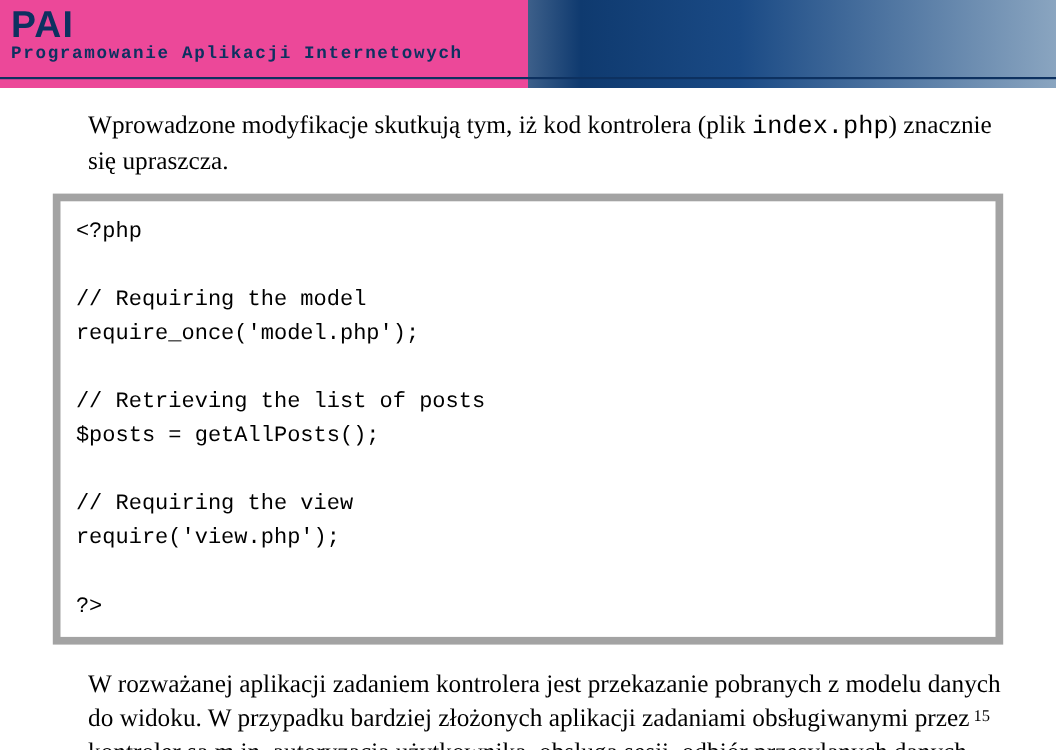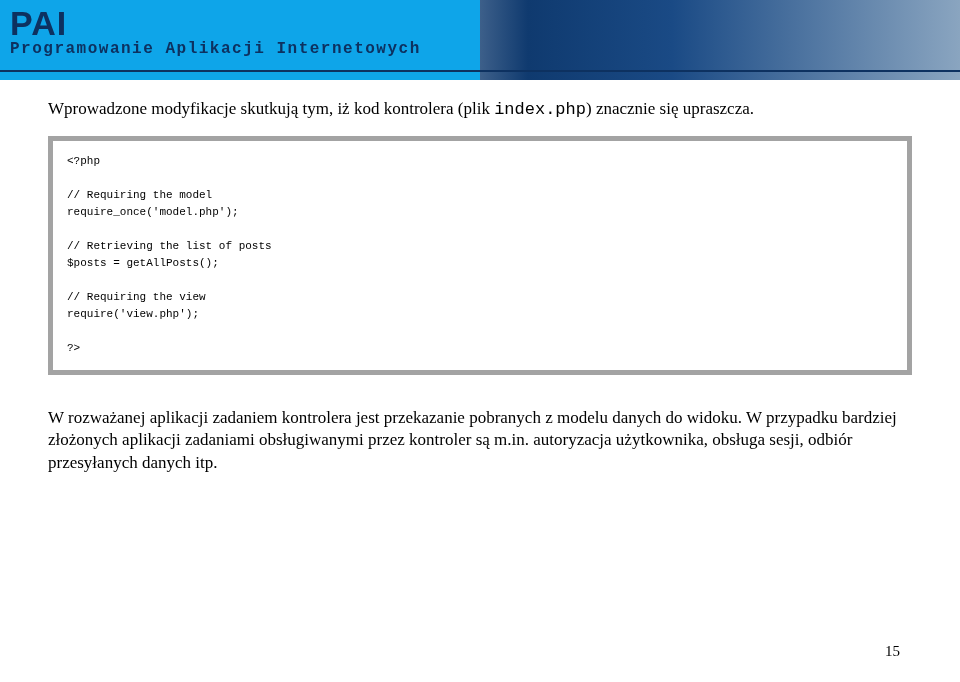--- a/index.html
+++ b/index.html
@@ -19,21 +19,21 @@
   .header-bg {
     position: absolute;
     top: 0; left: 0; right: 0; bottom: 0;
     background: linear-gradient(to right, #f5f5f5 0%, #f5f5f5 30%, #0f3a6f 55%, #1a4a85 70%, #8aa5c0 100%);
   }
   .header-logo-area {
     position: absolute;
     top: 0; left: 0;
     width: 480px;
     height: 80px;
-    background: #0ea5e9;
+    background: #ec4899;
     padding: 6px 0 0 10px;
   }
   .header-title {
     font-family: 'Arial Black', Arial, sans-serif;
     font-size: 34px;
     font-weight: 900;
     color: #0d3160;
     letter-spacing: 1px;
     line-height: 1;
   }
@@ -49,42 +49,43 @@
     position: absolute;
     left: 0; right: 0;
     bottom: 8px;
     height: 2px;
     background: #0d3160;
   }
   .content {
     padding: 18px 48px 20px 48px;
   }
   .para {
-    font-size: 17px;
+    font-size: 23px;
     color: #000;
     line-height: 1.35;
     margin-bottom: 14px;
+    margin-left: 32px;
   }
   .mono {
     font-family: 'Courier New', Courier, monospace;
   }
   .file-label {
     font-style: italic;
     font-size: 17px;
     margin-bottom: 6px;
   }
   .code-box {
-    border: 5px solid #a3a3a3;
+    border: 7px solid #a3a3a3;
     padding: 12px 14px;
     font-family: 'Courier New', Courier, monospace;
-    font-size: 11px;
+    font-size: 20px;
     color: #000;
     line-height: 1.55;
     white-space: pre;
-    margin-bottom: 32px;
+    margin-bottom: 20px;
   }
   .page-num {
     position: absolute;
     bottom: 22px;
     right: 60px;
     font-size: 15px;
     color: #000;
     font-family: Georgia, serif;
   }
 </style>

